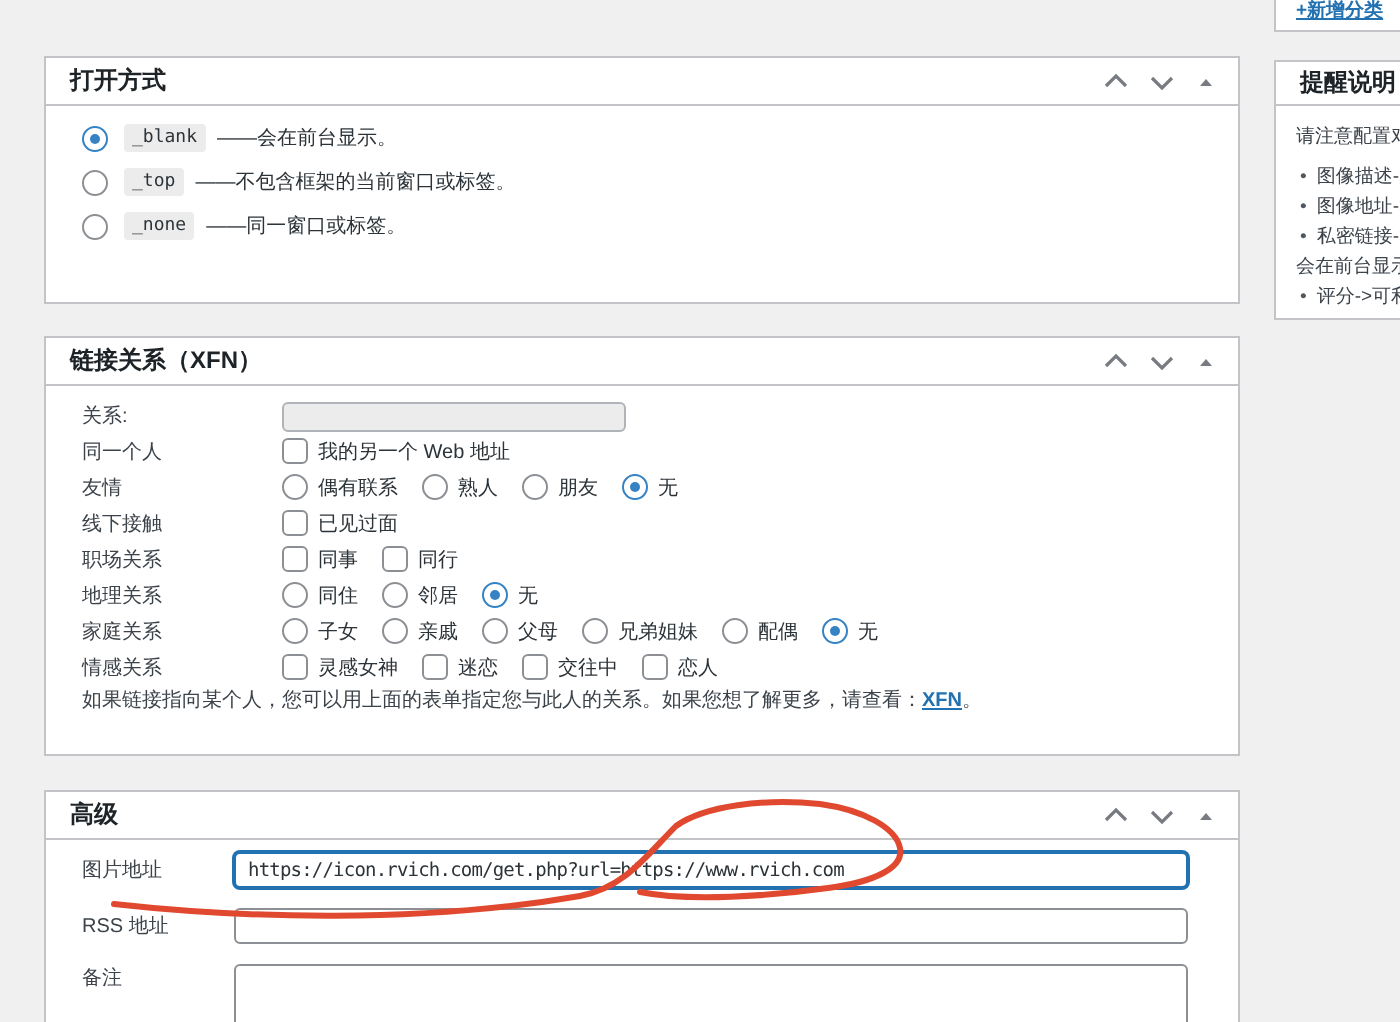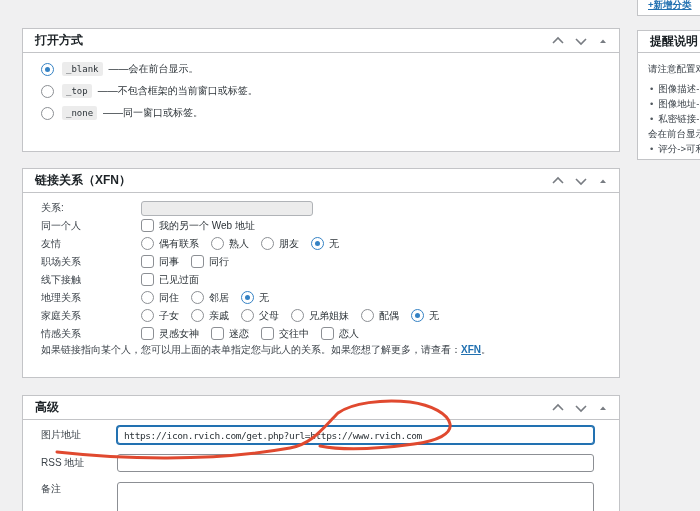--- a/index.html
+++ b/index.html
@@ -190,38 +190,38 @@
             <span class="radio"></span>
             <span>朋友</span>
           </span>
         <span class="xfn-opt">
             <span class="radio checked"></span>
             <span>无</span>
           </span>
       </span>
     </div>
     <div class="xfn-row">
+      <span class="xfn-label">线下接触</span>
+      <span class="xfn-controls">
+        <span class="xfn-opt">
+            <span class="checkbox"></span>
+            <span>已见过面</span>
+          </span>
+      </span>
+    </div>
+    <div class="xfn-row">
       <span class="xfn-label">职场关系</span>
       <span class="xfn-controls">
         <span class="xfn-opt">
             <span class="checkbox"></span>
             <span>同事</span>
           </span>
         <span class="xfn-opt">
             <span class="checkbox"></span>
             <span>同行</span>
-          </span>
-      </span>
-    </div>
-    <div class="xfn-row">
-      <span class="xfn-label">线下接触</span>
-      <span class="xfn-controls">
-        <span class="xfn-opt">
-            <span class="checkbox"></span>
-            <span>已见过面</span>
           </span>
       </span>
     </div>
     <div class="xfn-row">
       <span class="xfn-label">地理关系</span>
       <span class="xfn-controls">
         <span class="xfn-opt">
             <span class="radio"></span>
             <span>同住</span>
           </span>

